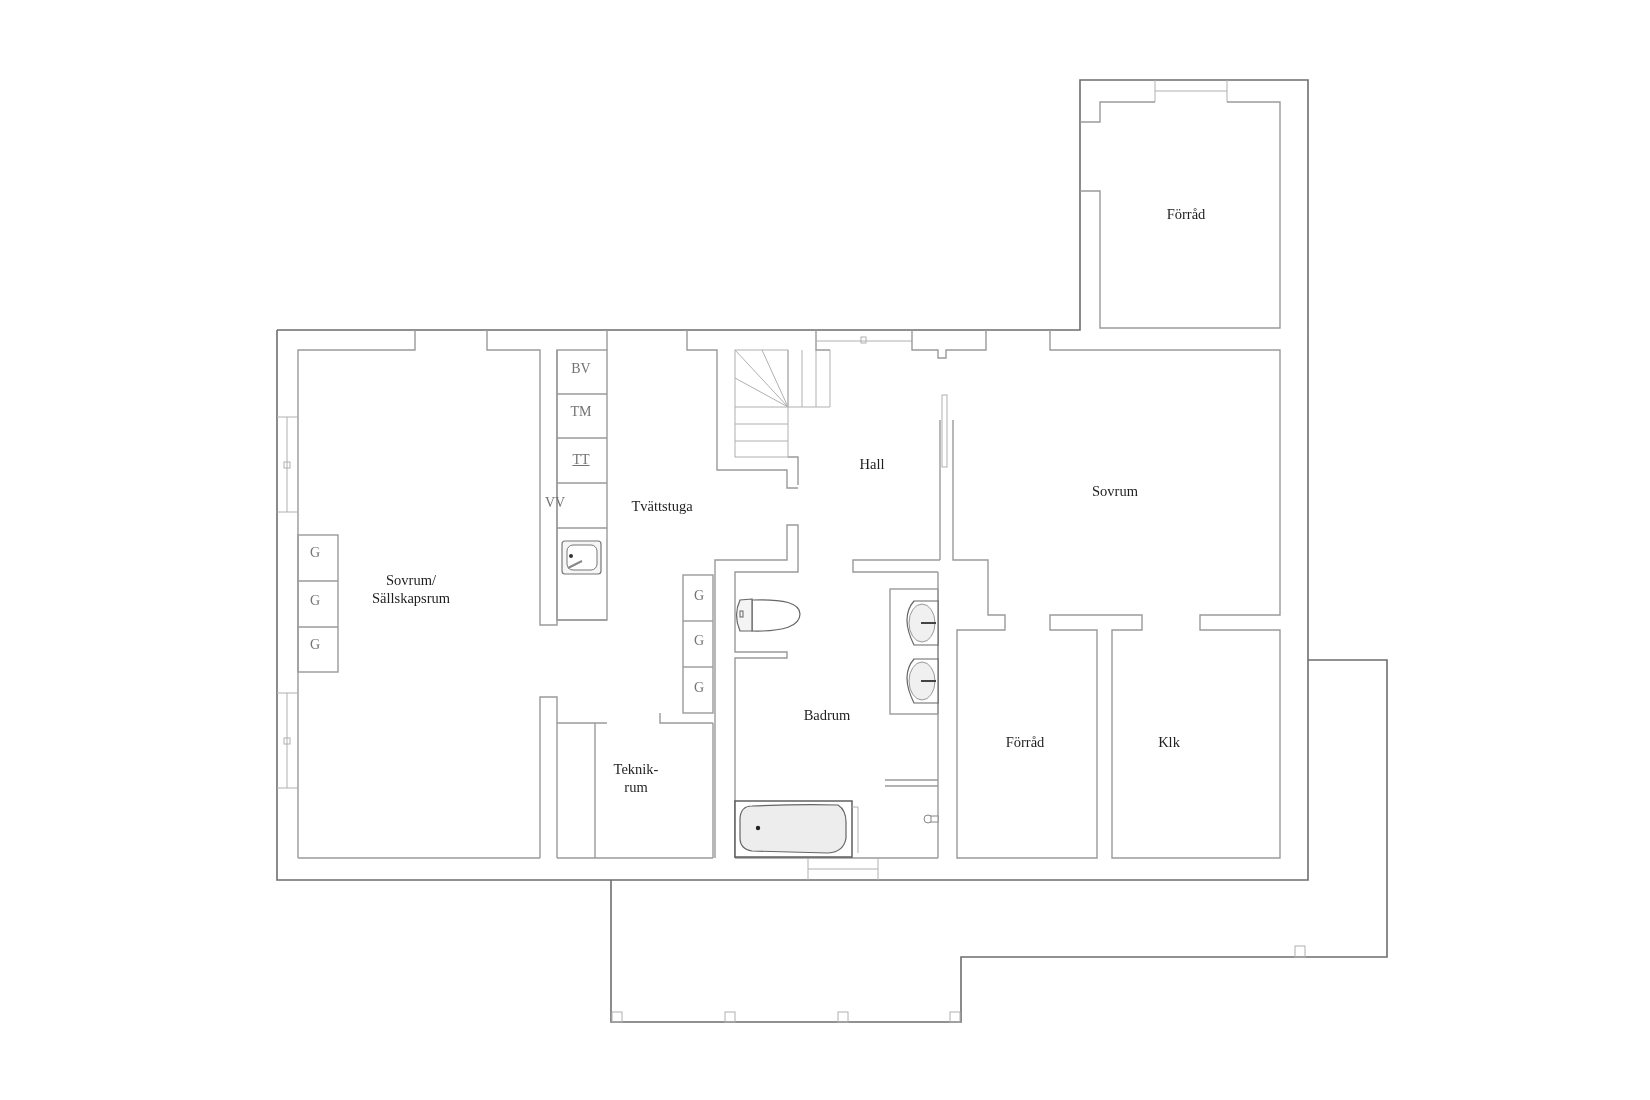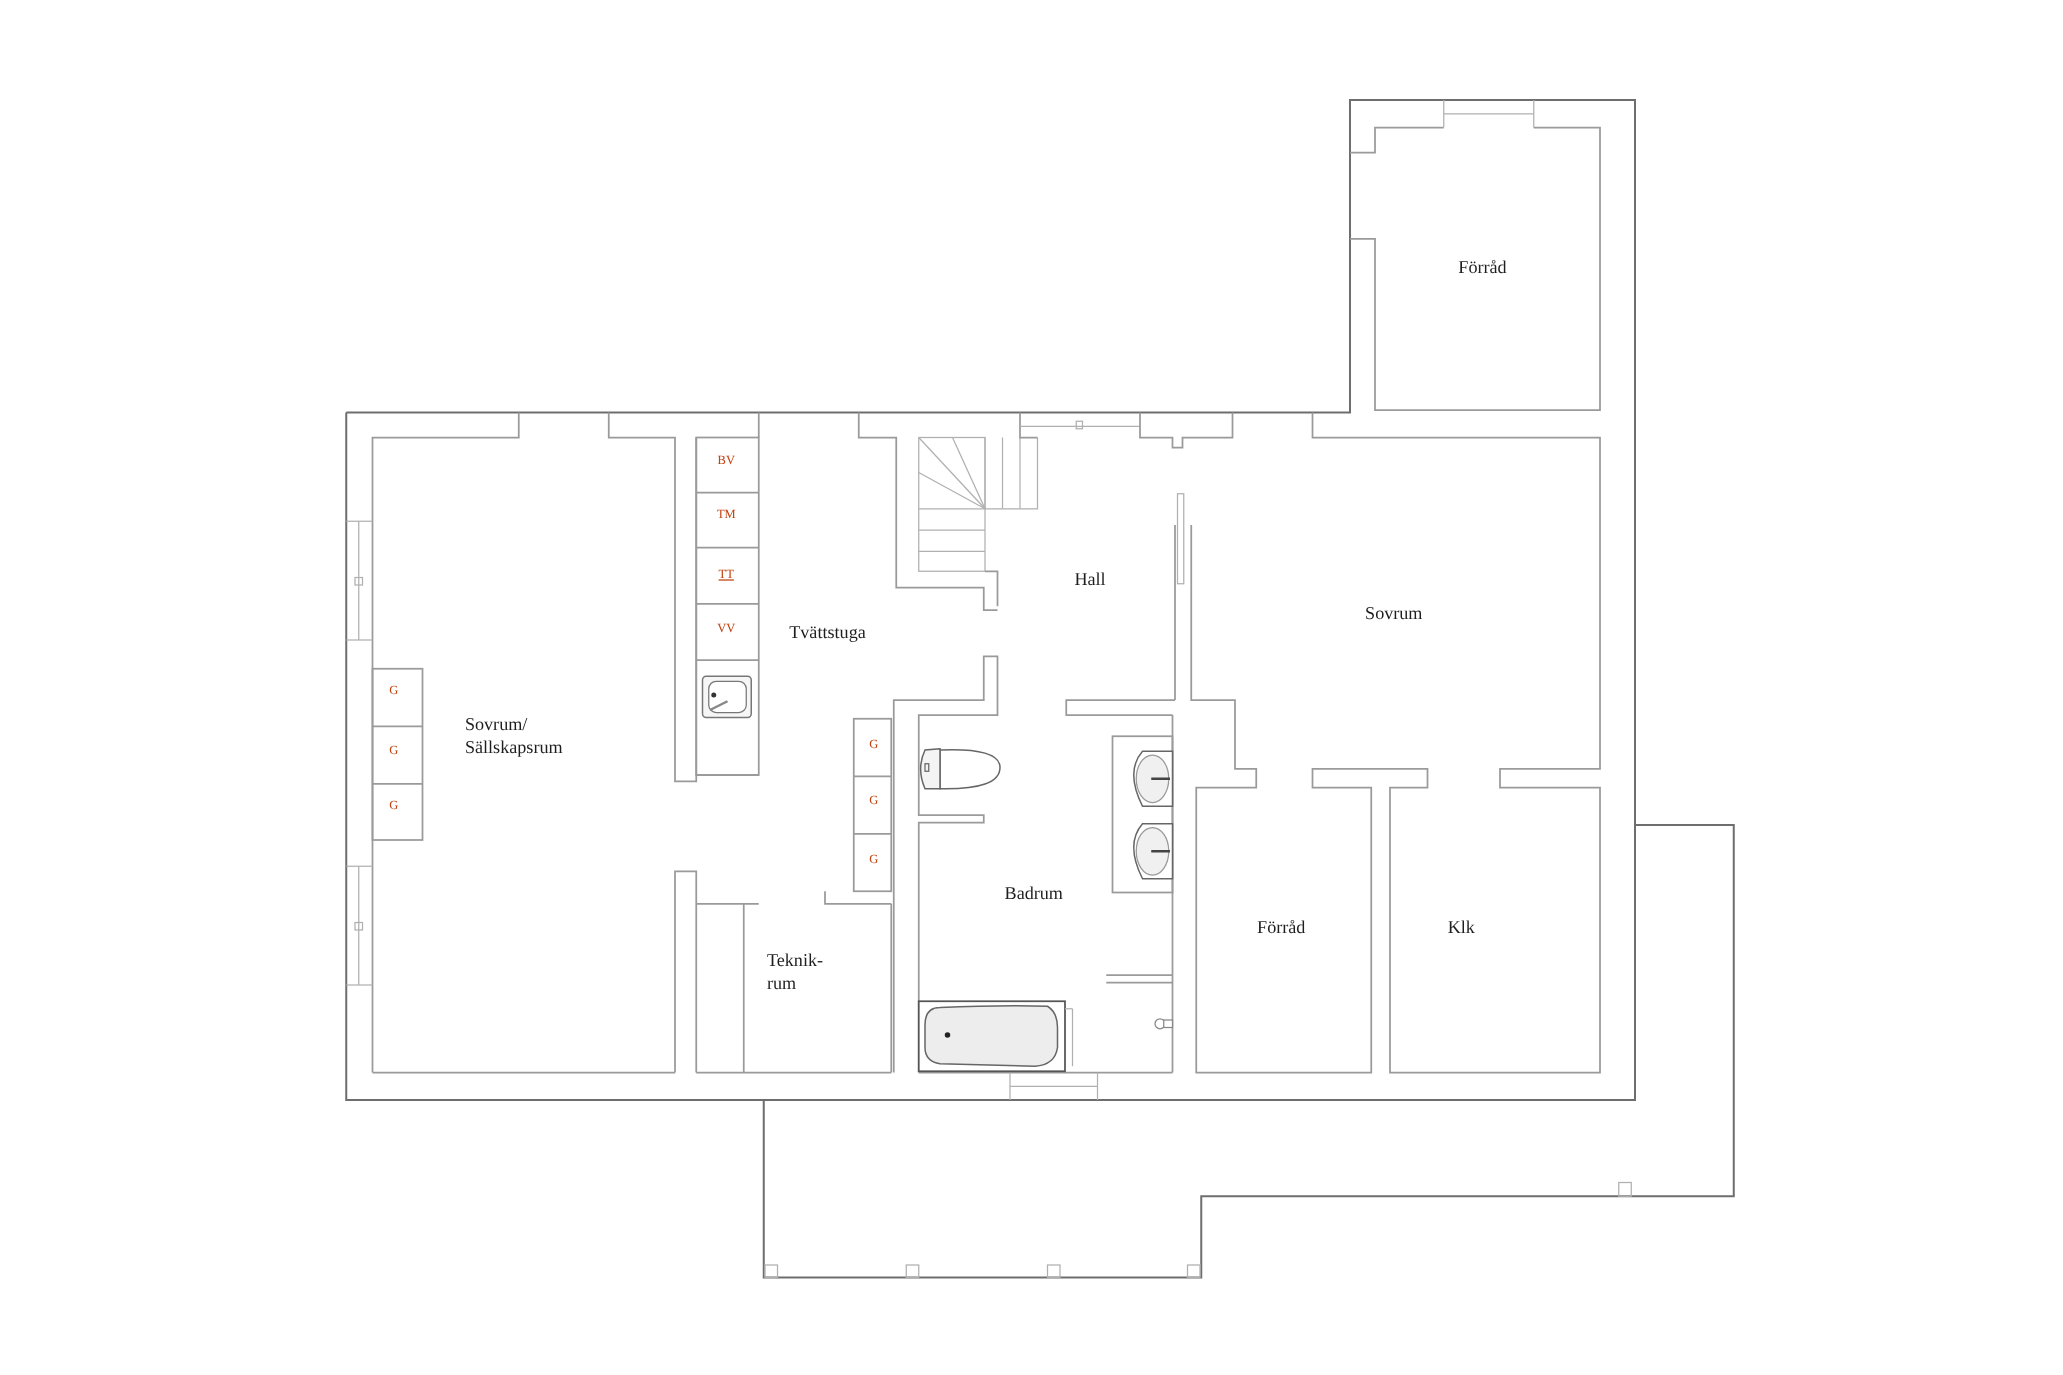--- a/index.html
+++ b/index.html
@@ -2,22 +2,22 @@
 <html><head>
 <meta charset="utf-8">
 <style>
   html, body { margin:0; padding:0; background:#ffffff; }
   body { width:1650px; height:1100px; overflow:hidden; position:relative; font-family:"Liberation Serif", "DejaVu Serif", serif; }
   svg { position:absolute; left:0; top:0; }
   .wall { fill:none; stroke:#9a9a9a; stroke-width:1.4; }
   .outer { fill:none; stroke:#6e6e6e; stroke-width:1.6; }
   .thin { fill:none; stroke:#b0b0b0; stroke-width:1; }
   .fixture { fill:#f6f6f6; stroke:#777; stroke-width:1.2; }
-  .label { position:absolute; font-size:14.5px; color:#1e1e1e; text-align:left; line-height:18px; white-space:nowrap; transform:translate(-50%,-50%); }
-  .cell { position:absolute; font-size:10px; color:#c2410c; transform:translate(-50%,-50%); }
+  .label { position:absolute; font-size:14.5px; color:#1e1e1e; text-align:center; line-height:18px; white-space:nowrap; transform:translate(-50%,-50%); }
+  .cell { position:absolute; font-size:14px; color:#737373; transform:translate(-50%,-50%); }
 </style>
 </head>
 <body>
 
 <svg width="1650" height="1100" viewBox="0 0 1650 1100">
 
   <g>
     <polyline class="outer" points="277,330 1080,330 1080,80 1308,80 1308,880 277,880 277,330"></polyline>
 
     <polyline class="outer" points="1308,660 1387,660 1387,957 961,957 961,1022 611,1022 611,880"></polyline>
@@ -157,20 +157,20 @@
 <div class="label" style="left:636px;top:778px;">
   <div>Teknik-</div>
   <div>rum</div>
 </div>
 <div class="label" style="left:1025px;top:742px;">Förråd</div>
 <div class="label" style="left:1169px;top:742px;">Klk</div>
 
 <div class="cell" style="left:581px;top:369px;">BV</div>
 <div class="cell" style="left:581px;top:412px;text-align:center;">TM</div>
 <div class="cell" style="left:581px;top:460px;text-decoration:underline;">TT</div>
-<div class="cell" style="left:581px;top:503px;font-family:Liberation Serif, serif;">VV</div>
+<div class="cell" style="left:555px;top:503px;font-family:Liberation Serif, serif;">VV</div>
 
 <div class="cell" style="left:315px;top:553px;">G</div>
 <div class="cell" style="left:315px;top:601px;">G</div>
 <div class="cell" style="left:315px;top:645px;">G</div>
 <div class="cell" style="left:699px;top:596px;">G</div>
 <div class="cell" style="left:699px;top:641px;">G</div>
 <div class="cell" style="left:699px;top:688px;">G</div>
 
 </body></html>

